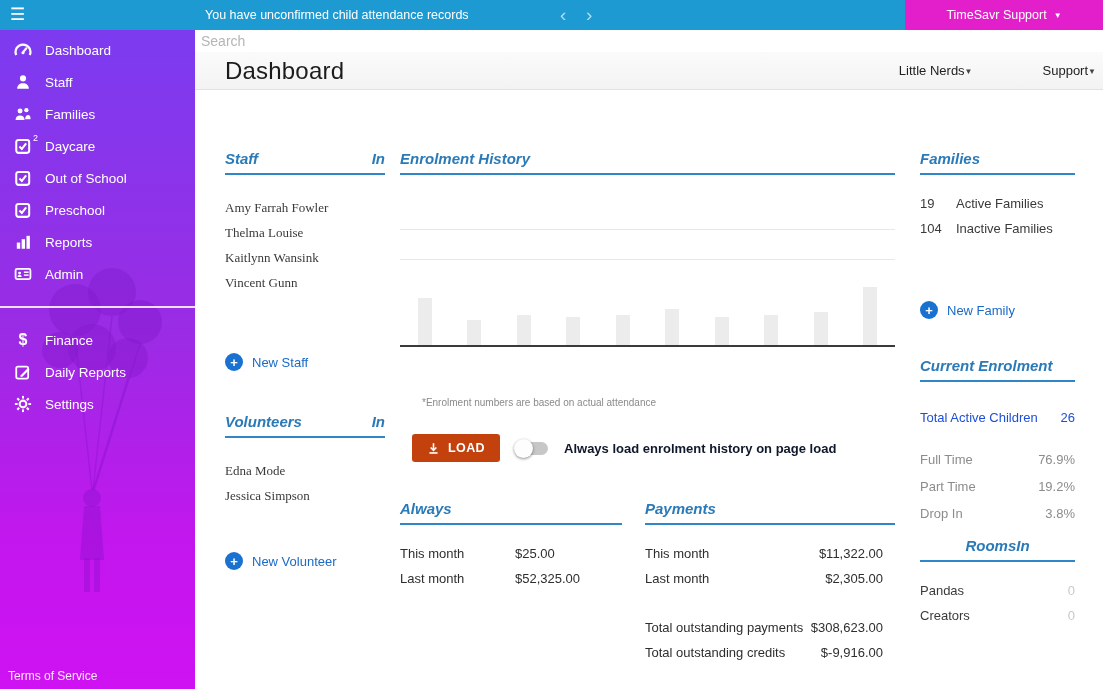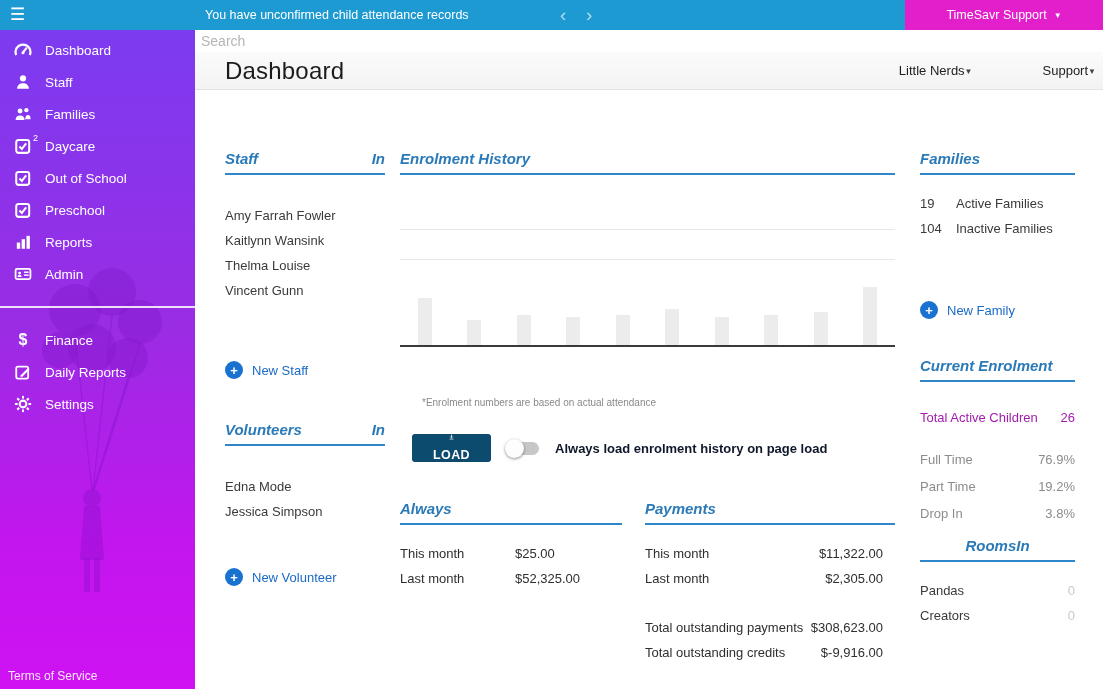--- a/index.html
+++ b/index.html
@@ -48,42 +48,42 @@
   
   .col { position:absolute; top:120px; }
   .col-staff { left:30px; width:160px; }
   .col-middle { left:205px; width:495px; }
   .col-right { left:725px; width:155px; }
 
   .sec-head { display:flex; justify-content:space-between; align-items:flex-end;
     border-bottom:2px solid #2f86c8; padding-bottom:6px; }
   .sec-title, .sec-in { color:#2b7ab8; font-size:15px; font-weight:bold; font-style:italic; }
 
-  .name-list { margin-top:28px; }
+  .name-list { margin-top:20px;font-family:Liberation Serif, serif; }
   .name-item { font-size:13px; color:#3a3a3a; line-height:25px; cursor:pointer; }
 
   .add-link { display:flex; align-items:center; gap:9px; cursor:pointer; }
   .plus-circle { width:18px; height:18px; border-radius:50%; background:#1a72d0; color:#fff; font-size:13px;
     font-weight:bold; display:flex; align-items:center; justify-content:center; line-height:1; flex:0 0 18px; }
   .add-label { color:#1a6ac6; font-size:13px;text-align:center; }
   .add-staff { margin-top:58px; }
   .vol-head { margin-top:42px; }
   .add-volunteer { margin-top:44px; }
 
   
   .chart { position:relative; height:172px; border-bottom:2px solid #3a3a3a; }
   .gridline { position:absolute; left:0; right:0; height:1px; background:#e8e8e8; }
   .bars { position:absolute; left:18px; right:18px; bottom:0; top:0; display:flex; align-items:flex-end;
     justify-content:space-between; }
   .bar { width:14px; background:#ececec; }
   .chart-note { margin-top:50px; margin-left:22px; font-size:10px; color:#8a8a8a; }
   .load-row { margin-top:26px; margin-left:12px; display:flex; align-items:center; gap:16px; }
-  .load-btn { background:#0c4a6e; color:#fff; border:none; border-radius:3px; height:28px; padding:0 21px;
+  .load-btn { background:#c2410c; color:#fff; border:none; border-radius:3px; height:28px; padding:0 15px;
     font-size:12.5px; font-weight:bold; letter-spacing:.4px; display:flex; align-items:center; gap:8px; cursor:pointer;
-    font-family:"Liberation Sans", sans-serif;flex-direction:column; }
+    font-family:"Liberation Sans", sans-serif; }
   .toggle { position:relative; width:32px; height:13px; background:#c7c7c7; border-radius:7px; cursor:pointer; }
   .toggle-knob { position:absolute; left:-2px; top:-3px; width:19px; height:19px; border-radius:50%; background:#fdfdfd;
     box-shadow:0 1px 3px rgba(0,0,0,.45); }
   .toggle-label { font-size:13px; color:#0f172a;font-weight:bold; }
 
   .money-cols { display:flex; margin-top:38px; }
   .charges-col { width:222px; margin-right:23px; }
   .payments-col { flex:1; }
   .money-rows { margin-top:16px; }
   .money-row { display:flex; font-size:13px; color:#2e2e2e; line-height:25px; }
@@ -91,21 +91,21 @@
   .pay-row { display:flex; justify-content:space-between; font-size:13px; color:#2e2e2e; line-height:25px; }
   .pay-row .val { padding-right:12px; }
   .pay-totals { margin-top:24px; }
 
   
   .fam-stats { margin-top:16px; }
   .fam-row { display:flex; font-size:13px; color:#3a3a3a; line-height:25px; }
   .fam-row .cnt { width:36px; }
   .add-family { margin-top:60px; }
   .ce-head { margin-top:38px; }
-  .ce-total { margin-top:26px; display:flex; justify-content:space-between; font-size:13px; color:#a21caf; line-height:20px; }
+  .ce-total { margin-top:26px; display:flex; justify-content:space-between; font-size:13px; color:#1d4ed8; line-height:20px; }
   .ce-breakdown { margin-top:18px; }
   .ce-row { display:flex; justify-content:space-between; font-size:13px; color:#8c8c8c; line-height:27px; }
   .rooms-head { margin-top:10px;justify-content:center; }
   .rooms-rows { margin-top:16px; }
   .room-row { display:flex; justify-content:space-between; font-size:13px; color:#3a3a3a; line-height:25px; }
   .room-row .val { color:#c9c9c9; }
 
   
   .scrollbar { position:absolute; right:0; top:0; width:9px; height:659px; background:#f3f3f3; }
   .scroll-thumb { position:absolute; left:1px; width:7px; top:58px; height:195px; background:#cdcdcd; border-radius:4px; cursor:pointer; }
@@ -302,22 +302,22 @@
       </div>
     </div>
 
     <div class="col col-staff">
       <div class="sec-head">
         <span class="sec-title">Staff</span>
         <span class="sec-in">In</span>
       </div>
       <div class="name-list">
         <div class="name-item">Amy Farrah Fowler</div>
+        <div class="name-item">Thelma Louise</div>
         <div class="name-item">Kaitlynn Wansink</div>
-        <div class="name-item">Thelma Louise</div>
         <div class="name-item">Vincent Gunn</div>
       </div>
       <div class="add-link add-staff">
         <span class="plus-circle">+</span>
         <span class="add-label">New Staff</span>
       </div>
 
       <div class="sec-head vol-head">
         <span class="sec-title">Volunteers</span>
         <span class="sec-in">In</span>

